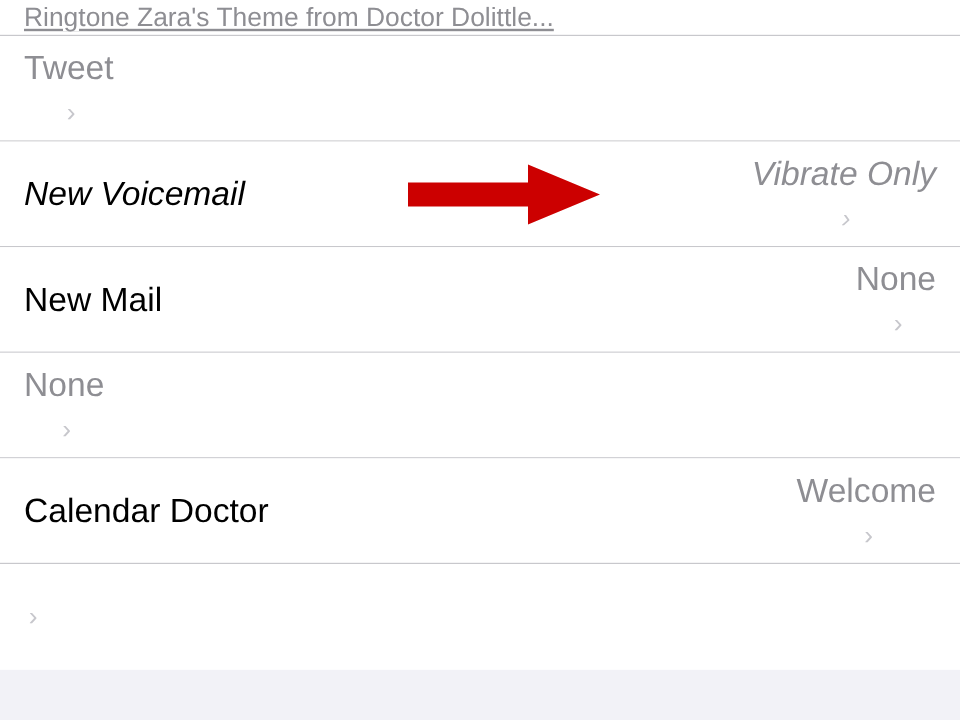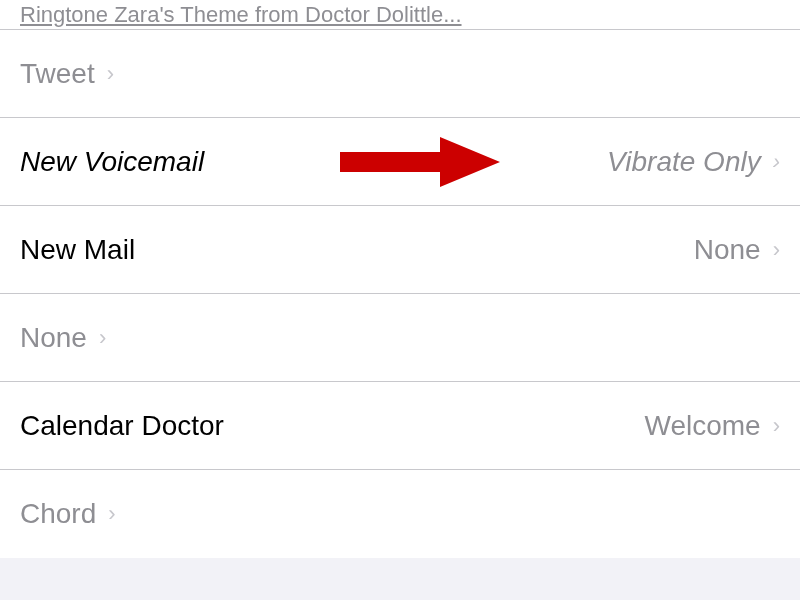--- a/index.html
+++ b/index.html
@@ -39,20 +39,21 @@
     .row-label {
       font-size: 28px;
       color: #000000;
       font-weight: 400;
     }
 
     .row-right {
       display: flex;
       align-items: center;
       gap: 8px;
+      flex-direction: column;
     }
 
     .row-value {
       font-size: 28px;
       color: #8e8e93;
     }
 
     .chevron {
       color: #c7c7cc;
       font-size: 22px;
@@ -144,18 +145,17 @@
   <div class="settings-row">
     <span class="row-label">Calendar Doctor</span>
     <div class="row-right">
       <span class="row-value">Welcome</span>
       <span class="chevron">›</span>
     </div>
   </div>
 
   <div class="settings-row">
     <div class="row-right">
-      <span class="row-value">Chord</span>
       <span class="chevron">›</span>
     </div>
   </div>
 
 </div>
 
 </body></html>

